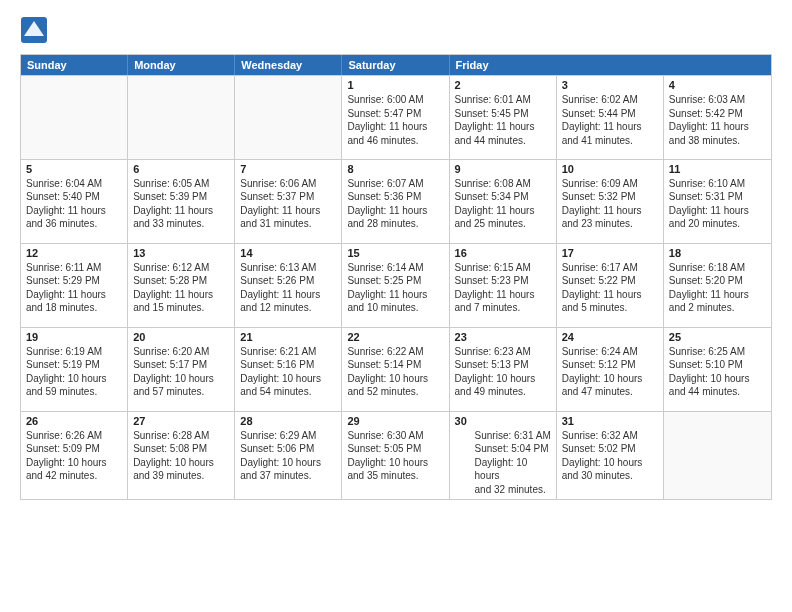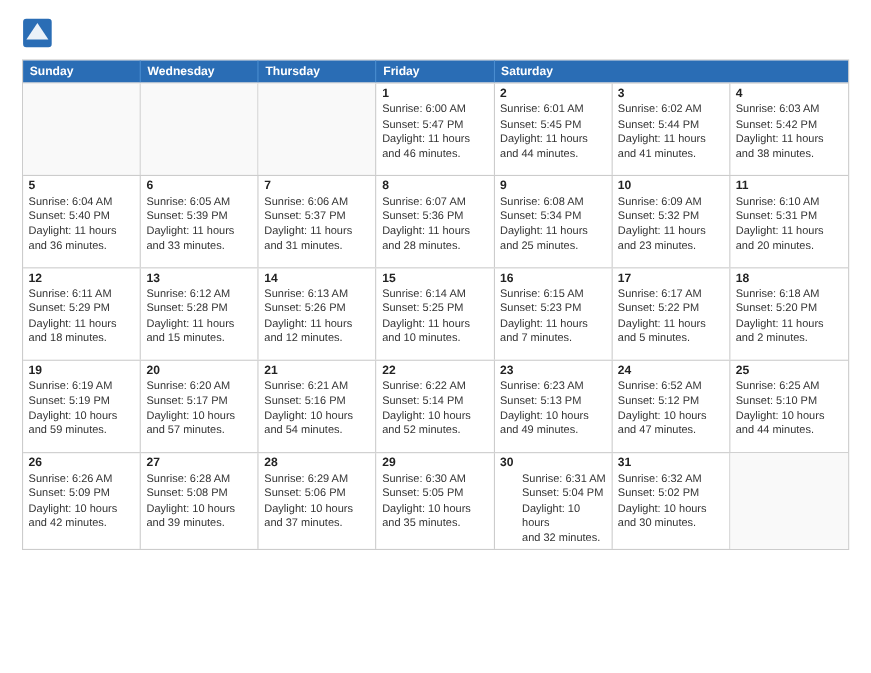--- a/index.html
+++ b/index.html
@@ -131,24 +131,24 @@
     </div>
     <div class="title-block">
       <div class="month-title"></div>
       <div class="subtitle"></div>
     </div>
   </div>
 
   <div class="calendar">
     <div class="cal-header">
     <div class="cal-header-cell">Sunday</div>
+        <div class="cal-header-cell">Monday</div>
         <div class="cal-header-cell">Wednesday</div>
-        <div class="cal-header-cell">Thursday</div>
+        <div class="cal-header-cell">Saturday</div>
         <div class="cal-header-cell">Friday</div>
-        <div class="cal-header-cell">Saturday</div>
       </div>
     <div class="cal-body">
     <div class="cal-row">
           <div class="cal-cell empty"></div>
           <div class="cal-cell empty"></div>
           <div class="cal-cell empty"></div>
           <div class="cal-cell">
             <span class="day-num">1</span>
             <div class="cell-text" style="white-space: pre-line;">Sunrise: 6:00 AM
 Sunset: 5:47 PM
@@ -310,21 +310,21 @@
           </div>
           <div class="cal-cell">
             <span class="day-num">23</span>
             <div class="cell-text" style="white-space: pre-line;">Sunrise: 6:23 AM
 Sunset: 5:13 PM
 Daylight: 10 hours
 and 49 minutes.</div>
           </div>
           <div class="cal-cell">
             <span class="day-num">24</span>
-            <div class="cell-text" style="white-space: pre-line;">Sunrise: 6:52 AM
+            <div class="cell-text" style="white-space: pre-line;">Sunrise: 6:24 AM
 Sunset: 5:12 PM
 Daylight: 10 hours
 and 47 minutes.</div>
           </div>
           <div class="cal-cell">
             <span class="day-num">25</span>
             <div class="cell-text" style="white-space: pre-line;">Sunrise: 6:25 AM
 Sunset: 5:10 PM
 Daylight: 10 hours
 and 44 minutes.</div>

